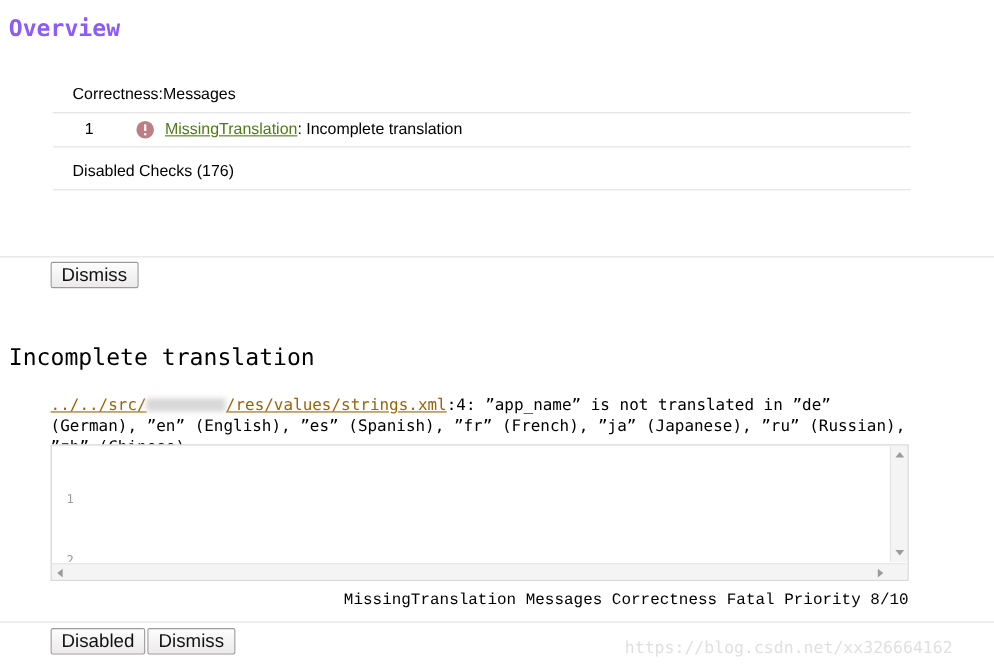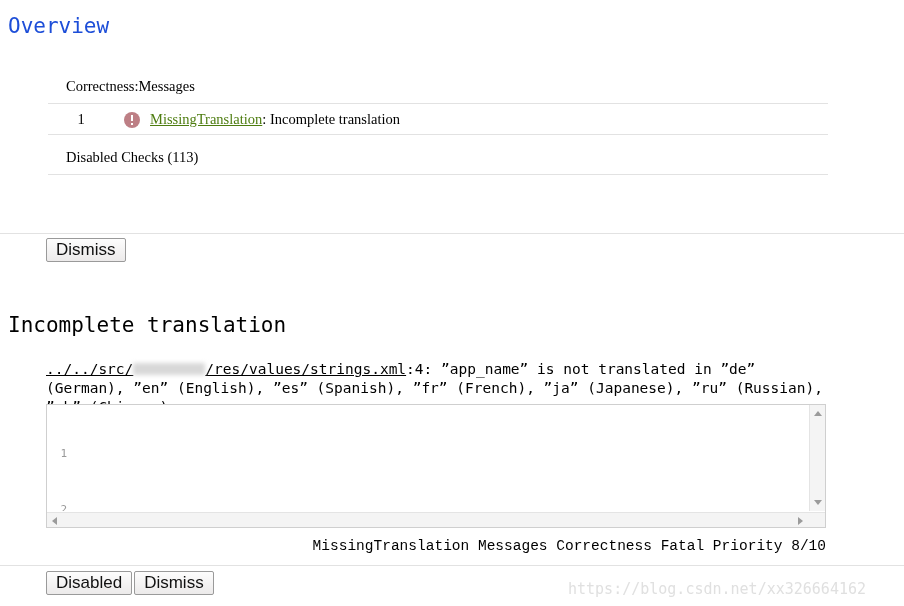--- a/index.html
+++ b/index.html
@@ -17,31 +17,32 @@
   }
 
   
   .overview-title {
     position: absolute;
     left: 8px;
     top: 14px;
     font-size: 21px;
     font-family: "DejaVu Sans Mono", "Liberation Mono", monospace;
     letter-spacing: 0px;
-    color: #1d4ed8;
+    color: #8b5cf6;
+    font-weight: bold;
   }
 
   .summary-table {
     position: absolute;
     left: 48px;
     top: 78px;
     width: 780px;
     border-collapse: collapse;
     font-size: 14.5px;
-    font-family: Liberation Serif, serif;
+    font-family: Liberation Sans, sans-serif;
   }
   .summary-table td {
     padding: 0;
     vertical-align: middle;
   }
   .cat-row td {
     padding: 0 0 8px 18px;
     border-bottom: 1px solid #e2e2e2;
     font-size: 14.5px;
     white-space: nowrap;
@@ -148,21 +149,21 @@
   .loc-block {
     position: absolute;
     left: 46px;
     top: 360px;
     width: 790px;
     font-size: 14.5px;
     line-height: 19px;
     font-family: "DejaVu Sans Mono", "Liberation Mono", monospace;
   }
   .loc-link {
-    color: #000000;
+    color: #a16207;
     text-decoration: underline;
   }
   .blur-inline {
     display: inline-block;
     width: 72px;
     height: 12px;
     background: #d8d8d8;
     border-radius: 1px;
     vertical-align: -1px;
     filter: blur(2.2px);
@@ -288,21 +289,21 @@
       <td colspan="3">Correctness:Messages</td>
     </tr>
     <tr class="issue-row">
       <td class="issue-count">1</td>
       <td class="issue-icon-cell">
         <span class="err-icon"></span>
       </td>
       <td class="issue-desc"><a class="issue-link" href="#">MissingTranslation</a><span>: </span><span>Incomplete translation</span></td>
     </tr>
     <tr class="disabled-row">
-      <td colspan="3">Disabled Checks (113)</td>
+      <td colspan="3">Disabled Checks (176)</td>
     </tr>
   </tbody>
 </table>
 
 <div class="hr-full" style="top:233px;"></div>
 
 <div class="btn-bar-top">
   <span class="btn">Dismiss</span>
 </div>
 

